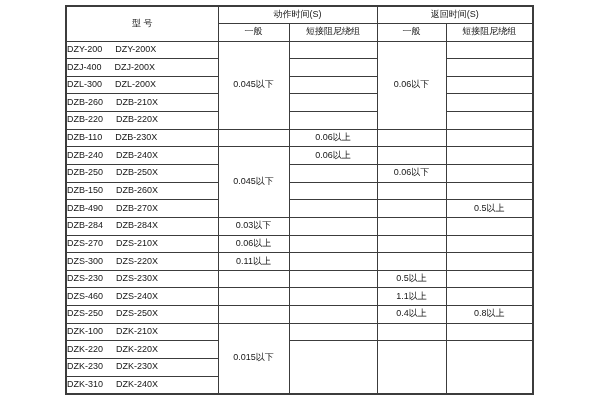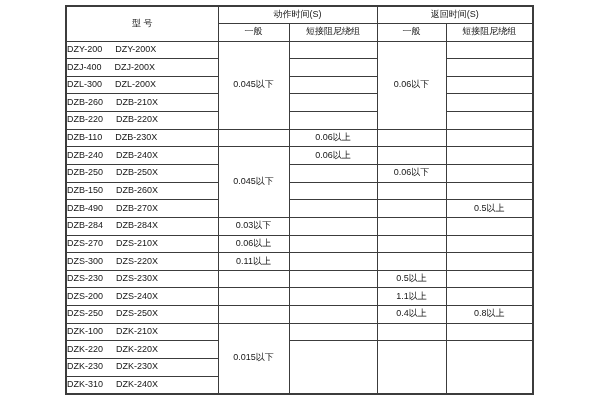--- a/index.html
+++ b/index.html
@@ -202,21 +202,21 @@
             </div>
           </td>
       <td></td>
       <td></td>
       <td>0.5以上</td>
       <td></td>
     </tr>
     <tr>
       <td>
             <div class="mrow">
-              <span>DZS-200</span>
+              <span>DZS-460</span>
               <span>DZS-240X</span>
             </div>
           </td>
       <td></td>
       <td></td>
       <td>1.1以上</td>
       <td></td>
     </tr>
     <tr>
       <td>

